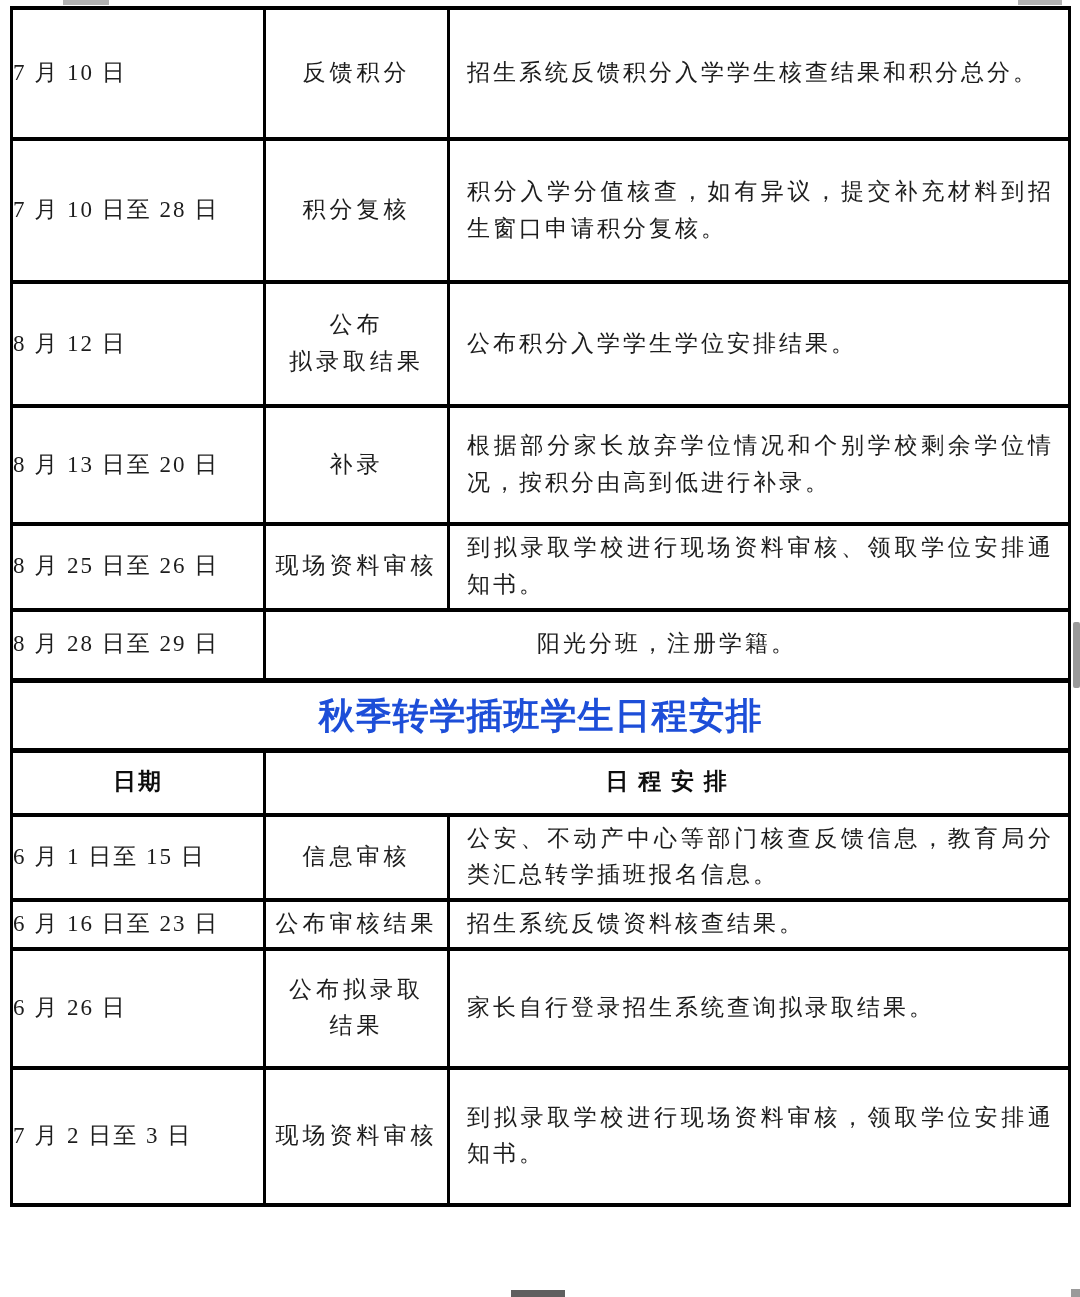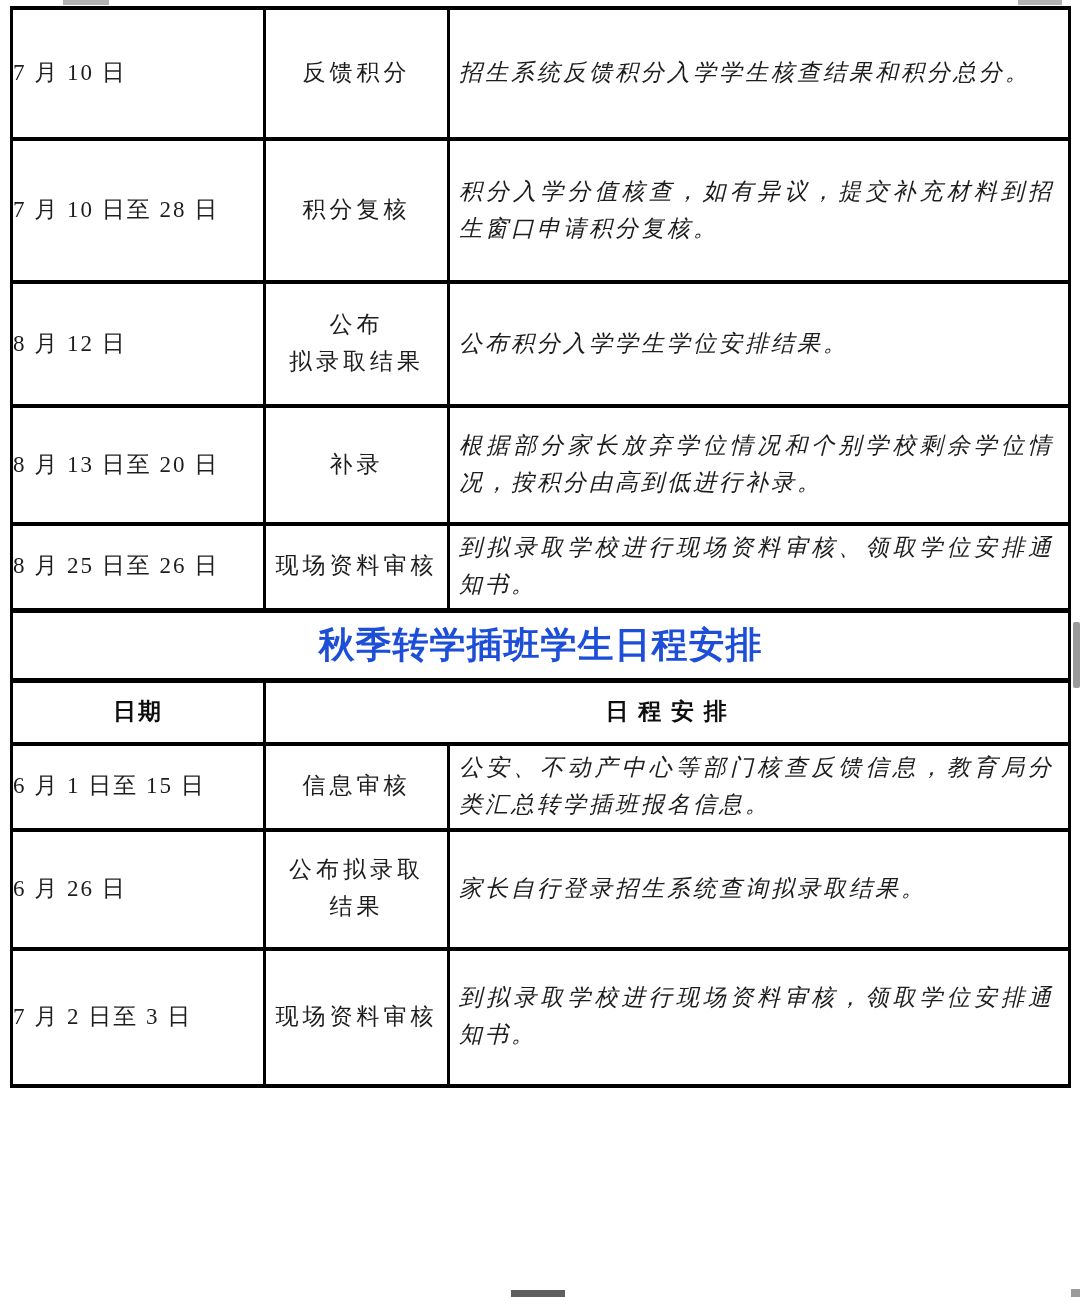--- a/index.html
+++ b/index.html
@@ -37,22 +37,21 @@
     white-space: nowrap;
   }
   td.stage-cell {
     text-align: center;
     letter-spacing: 4px;
   }
   td.desc-cell {
     text-align: justify;
     text-justify: inter-character;
     letter-spacing: 3px;
-    padding: 4px 14px 4px 9px;
-    font-style: italic;
+    padding: 4px 14px 4px 17px;
   }
   td.merged-center-cell {
     text-align: center;
     letter-spacing: 3px;
   }
   td.title-cell {
     text-align: center;
     font-family: "Liberation Sans", "DejaVu Sans", sans-serif;
     font-weight: bold;
     font-size: 36px;
@@ -123,31 +122,40 @@
     <tr class="r-a5">
       <td class="date-cell">8 月 13 日至 20 日</td>
       <td class="stage-cell">补录</td>
       <td class="desc-cell">根据部分家长放弃学位情况和个别学校剩余学位情况，按积分由高到低进行补录。</td>
     </tr>
     <tr class="r-a6">
       <td class="date-cell">8 月 25 日至 26 日</td>
       <td class="stage-cell">现场资料审核</td>
       <td class="desc-cell">到拟录取学校进行现场资料审核、领取学位安排通知书。</td>
     </tr>
+    <tr class="r-a7">
+      <td class="date-cell">8 月 28 日至 29 日</td>
+      <td class="merged-center-cell" colspan="2">阳光分班，注册学籍。</td>
+    </tr>
     <tr class="r-title">
       <td class="title-cell" colspan="3">秋季转学插班学生日程安排</td>
     </tr>
     <tr class="r-b0">
       <td class="header-date-cell">日期</td>
       <td class="header-sched-cell" colspan="2">日 程 安 排</td>
     </tr>
     <tr class="r-b2">
       <td class="date-cell">6 月 1 日至 15 日</td>
       <td class="stage-cell">信息审核</td>
       <td class="desc-cell">公安、不动产中心等部门核查反馈信息，教育局分类汇总转学插班报名信息。</td>
+    </tr>
+    <tr class="r-b3">
+      <td class="date-cell">6 月 16 日至 23 日</td>
+      <td class="stage-cell">公布审核结果</td>
+      <td class="desc-cell">招生系统反馈资料核查结果。</td>
     </tr>
     <tr class="r-b4">
       <td class="date-cell">6 月 26 日</td>
       <td class="stage-cell">
         <div>公布拟录取</div>
         <div>结果</div>
       </td>
       <td class="desc-cell">家长自行登录招生系统查询拟录取结果。</td>
     </tr>
     <tr class="r-b5">

